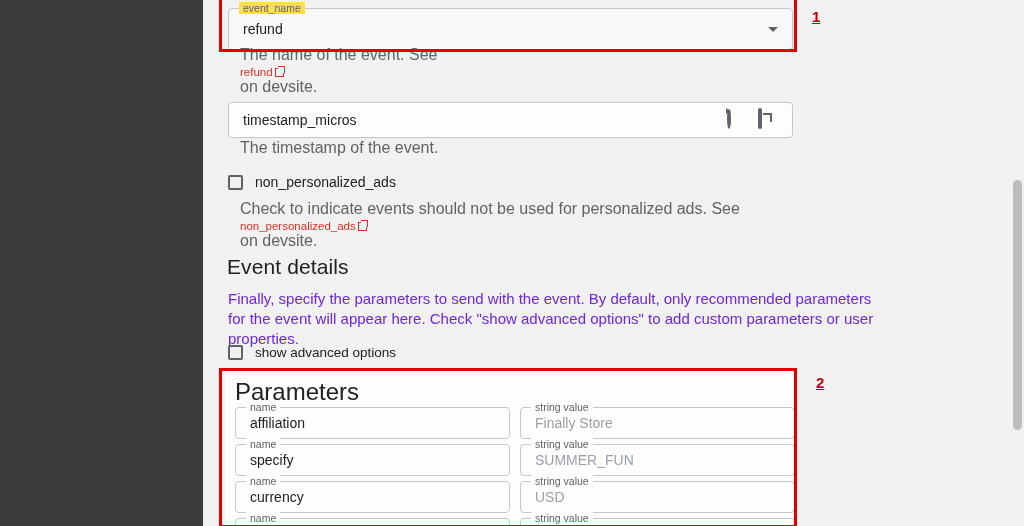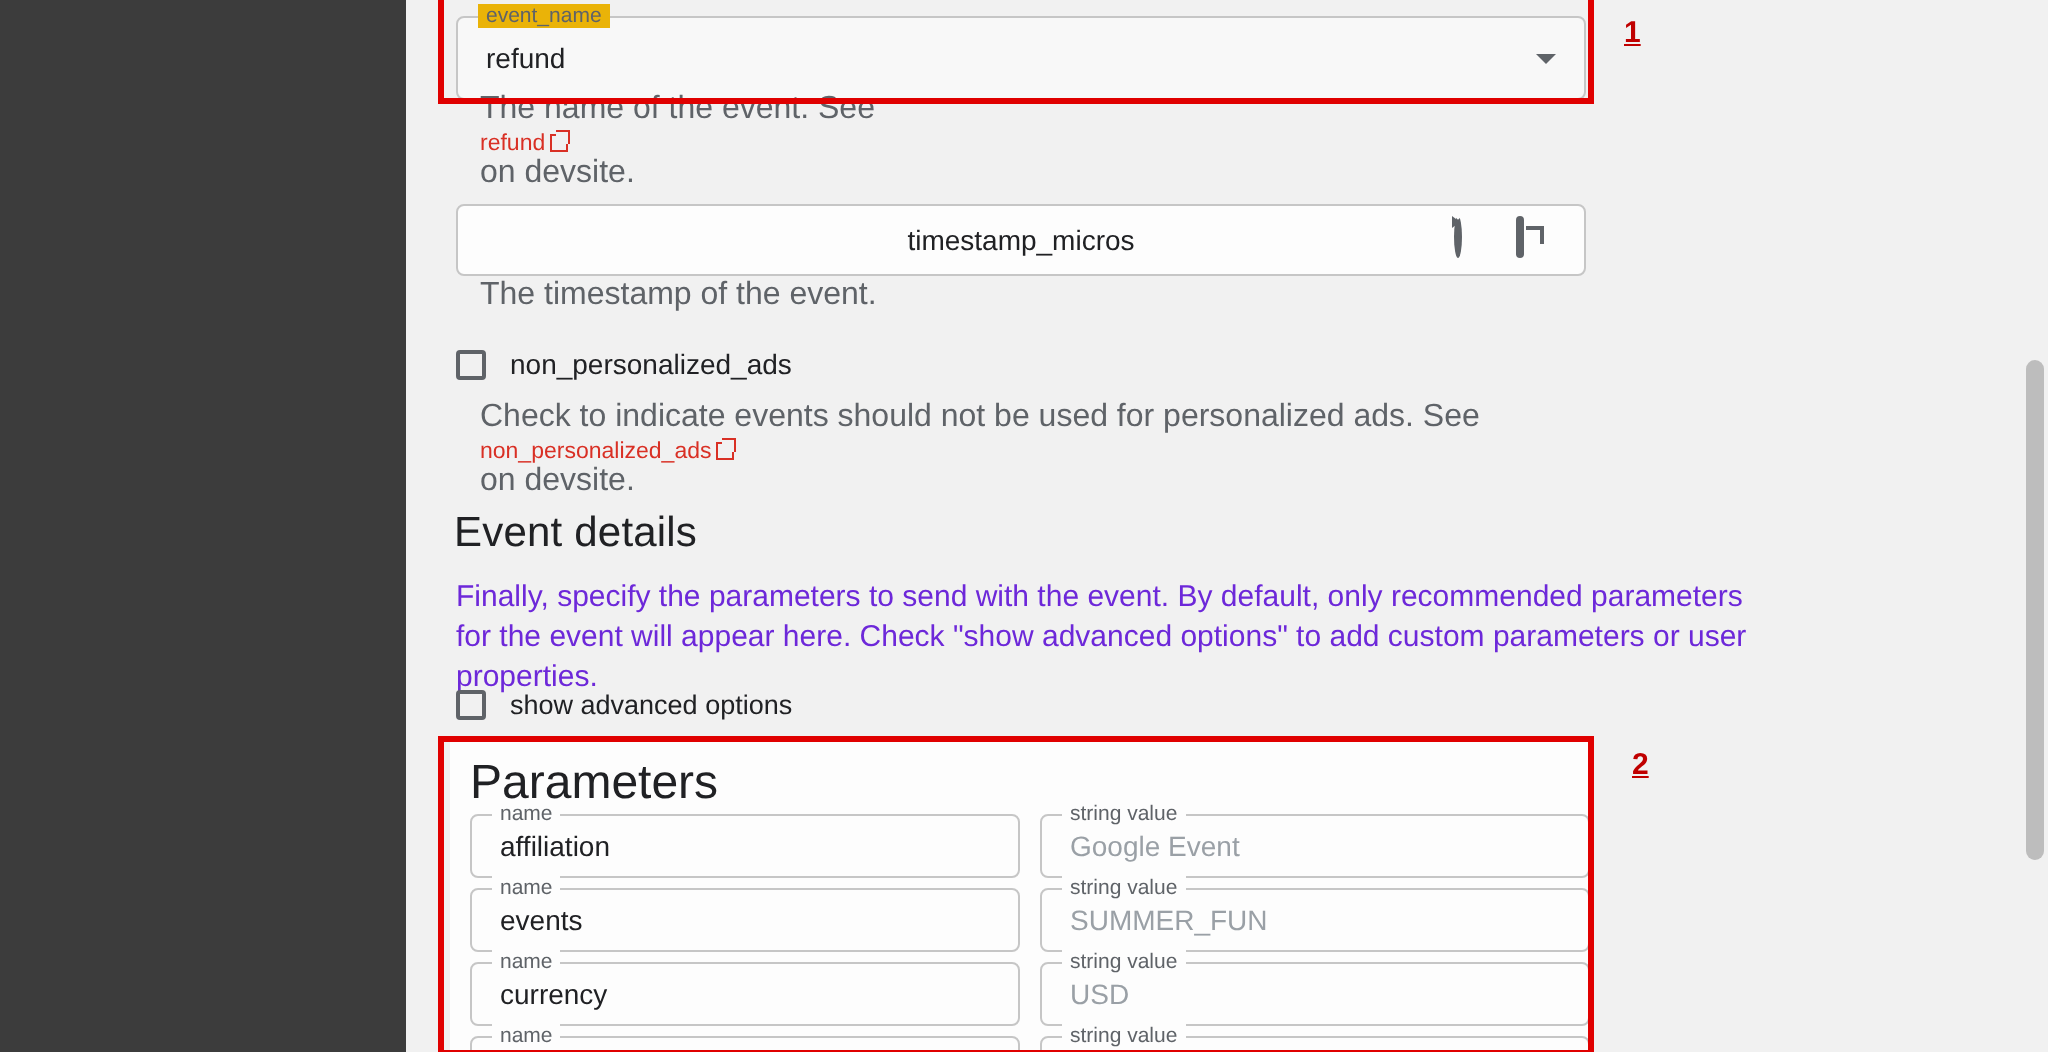--- a/index.html
+++ b/index.html
@@ -44,21 +44,21 @@
     border-radius: 4px;
     height: 40px;
     display: flex;
     align-items: center;
     padding: 0 14px;
   }
   .outlined.white { background: #fdfdfd; }
   .outlined .legend {
     position: absolute;
     top: -7px; left: 10px;
-    background: #eab308;
+    background: #fde047;
     padding: 0 4px;
     font-size: 10.5px;
     color: #5f6368;
     line-height: 12px;
   }
   .outlined.white .legend { background: #fdfdfd; }
   .outlined .value {
     font-size: 14px;
     color: #202124;
     line-height: 18px;
@@ -239,21 +239,21 @@
         <span class="helper">The name of the event. See</span>
       </div>
       <div style="position:absolute; left:37px; top:62px;">
         <a class="link" href="#">refund</a><span class="ext-ico"></span>
       </div>
       <div style="position:absolute; left:37px; top:78px;">
         <span class="helper">on devsite.</span>
       </div>
 
       <div class="field-wrap" style="left:25px; top:102px; width:565px;">
-        <div class="outlined white" style="height:36px;justify-content:center;">
+        <div class="outlined white" style="height:36px;">
           <span class="value">timestamp_micros</span>
           <span class="icon-btn" style="right:45px;">
             <span class="refresh-ico"></span>
           </span>
           <span class="icon-btn" style="right:14px;">
             <span class="open-ico"></span>
           </span>
         </div>
       </div>
       <div style="position:absolute; left:37px; top:139px;">
@@ -287,28 +287,28 @@
 
         <div class="field-wrap" style="left:10px; top:36px; width:275px;">
           <div class="outlined white" style="height:32px;">
             <span class="legend">name</span>
             <span class="value">affiliation</span>
           </div>
         </div>
         <div class="field-wrap" style="left:295px; top:36px; width:275px;">
           <div class="outlined white" style="height:32px;">
             <span class="legend">string value</span>
-            <span class="value placeholder">Google Event</span>
+            <span class="value placeholder">Finally Store</span>
           </div>
         </div>
 
         <div class="field-wrap" style="left:10px; top:73px; width:275px;">
           <div class="outlined white" style="height:32px;">
             <span class="legend">name</span>
-            <span class="value">events</span>
+            <span class="value">specify</span>
           </div>
         </div>
         <div class="field-wrap" style="left:295px; top:73px; width:275px;">
           <div class="outlined white" style="height:32px;">
             <span class="legend">string value</span>
             <span class="value placeholder">SUMMER_FUN</span>
           </div>
         </div>
 
         <div class="field-wrap" style="left:10px; top:110px; width:275px;">

